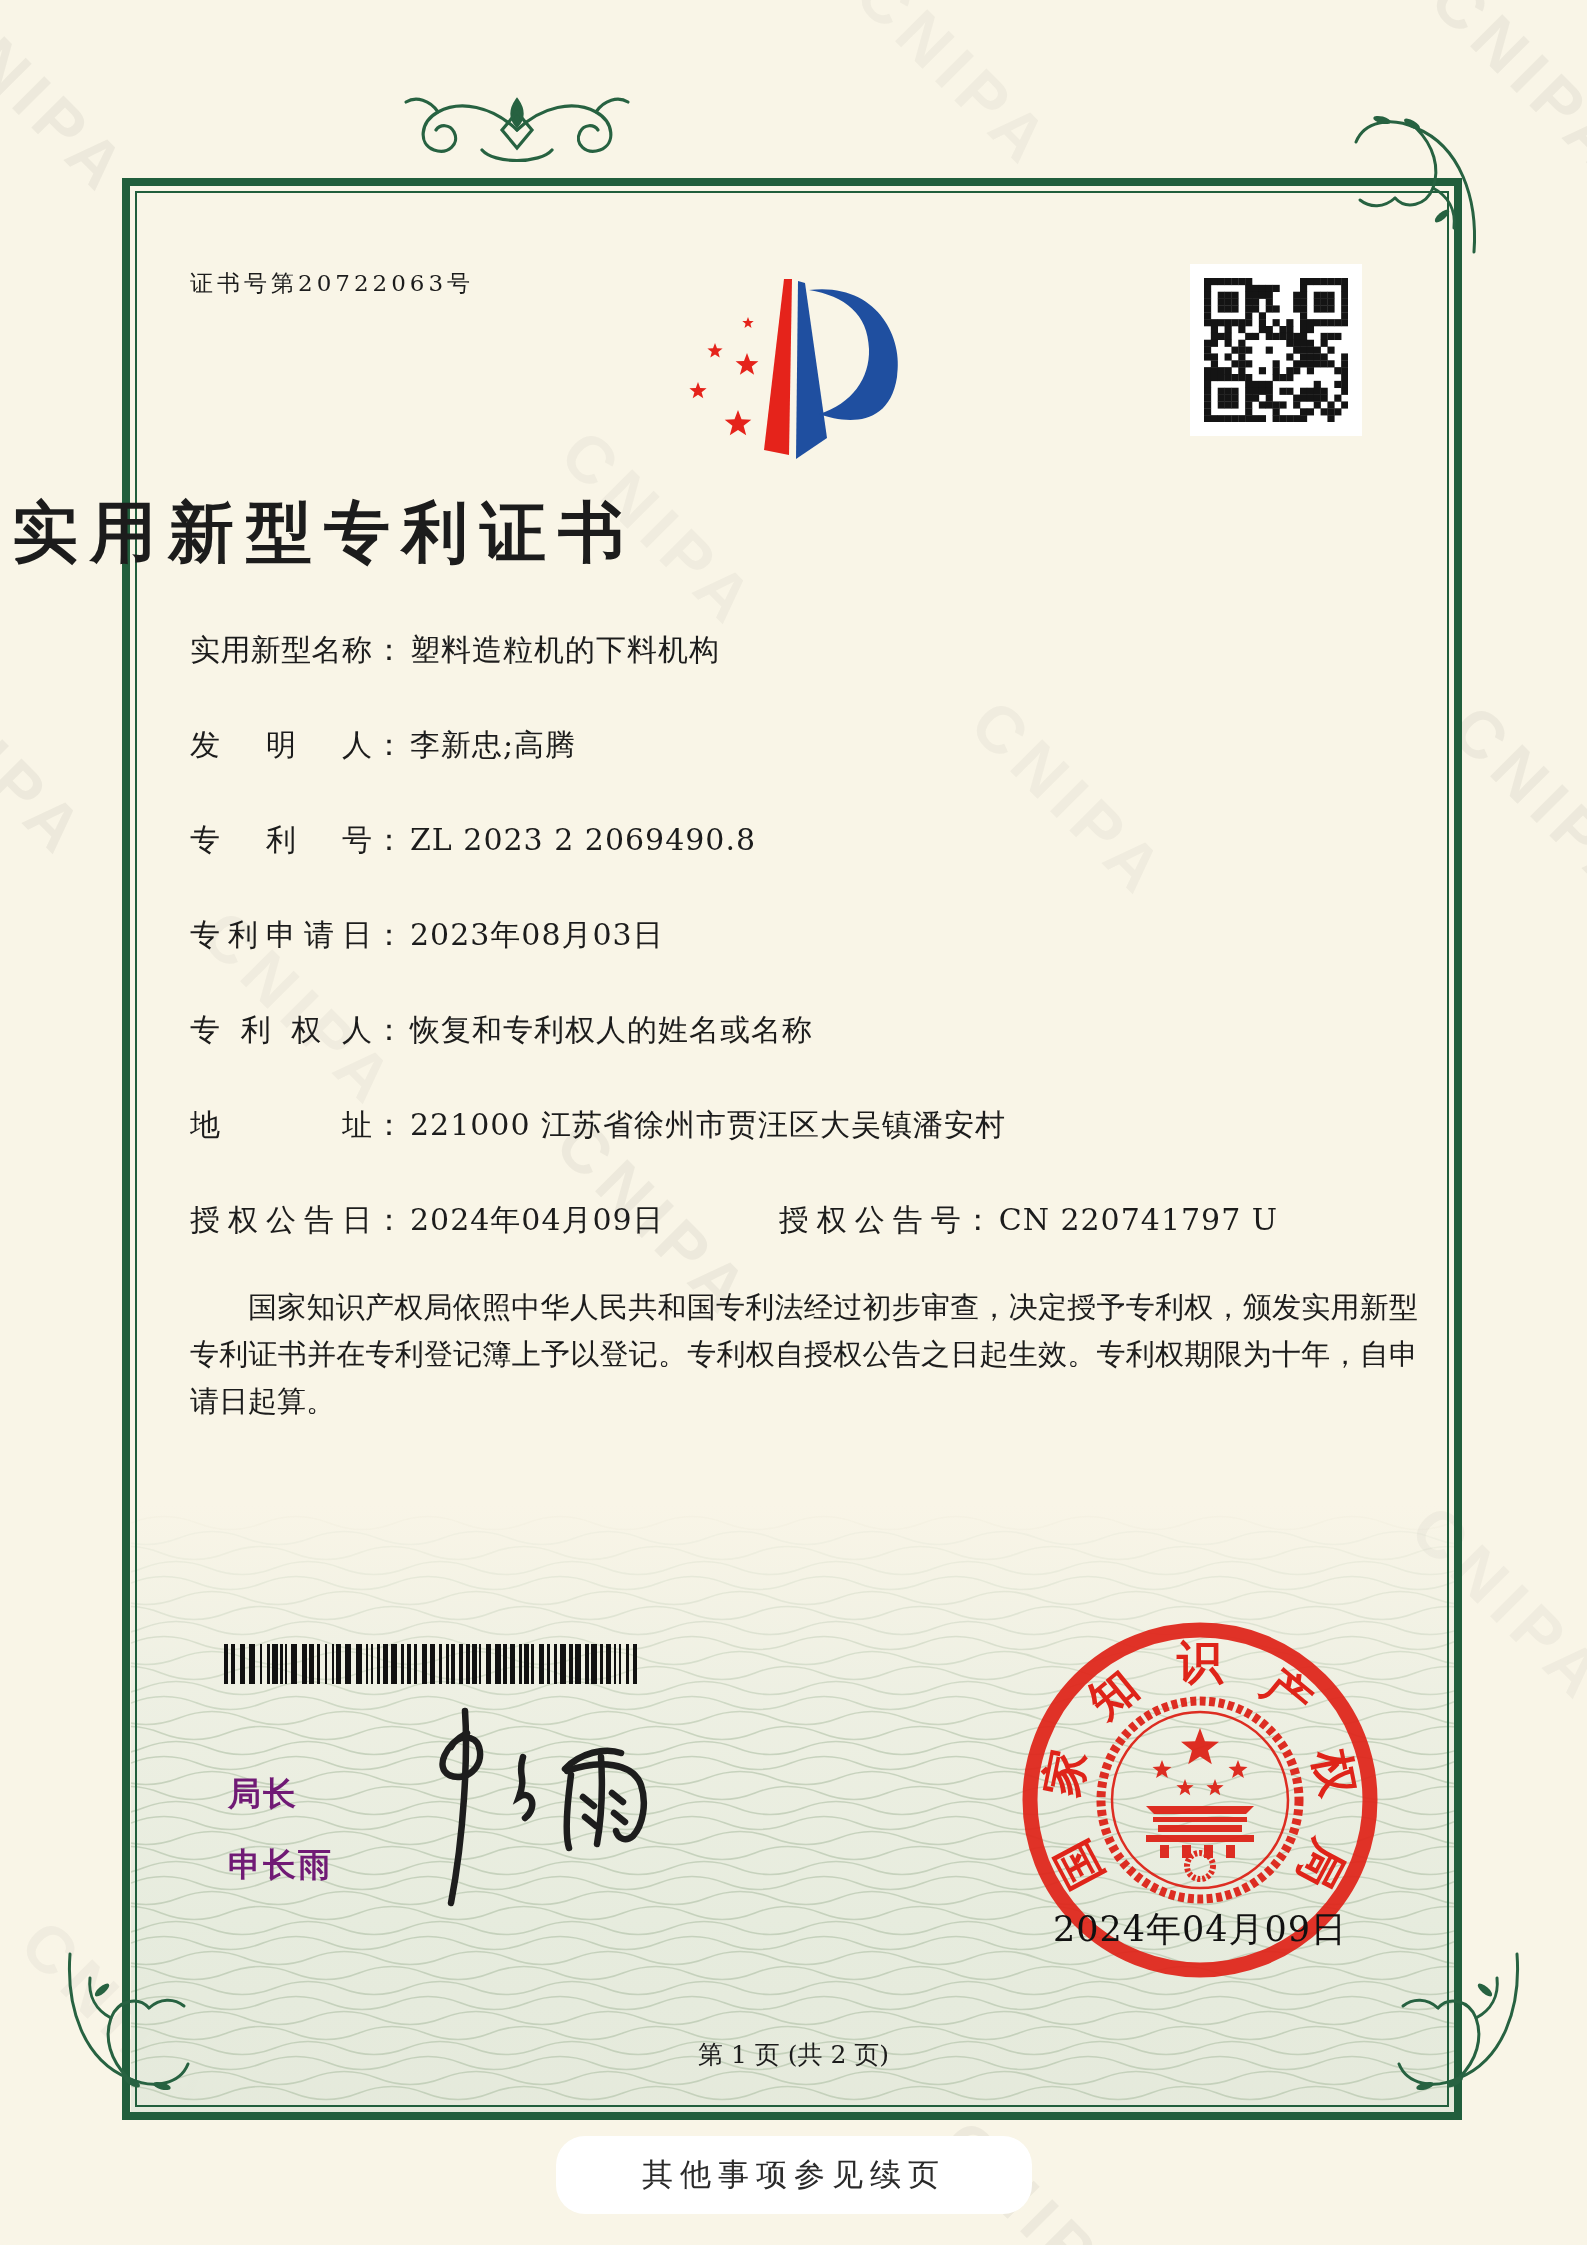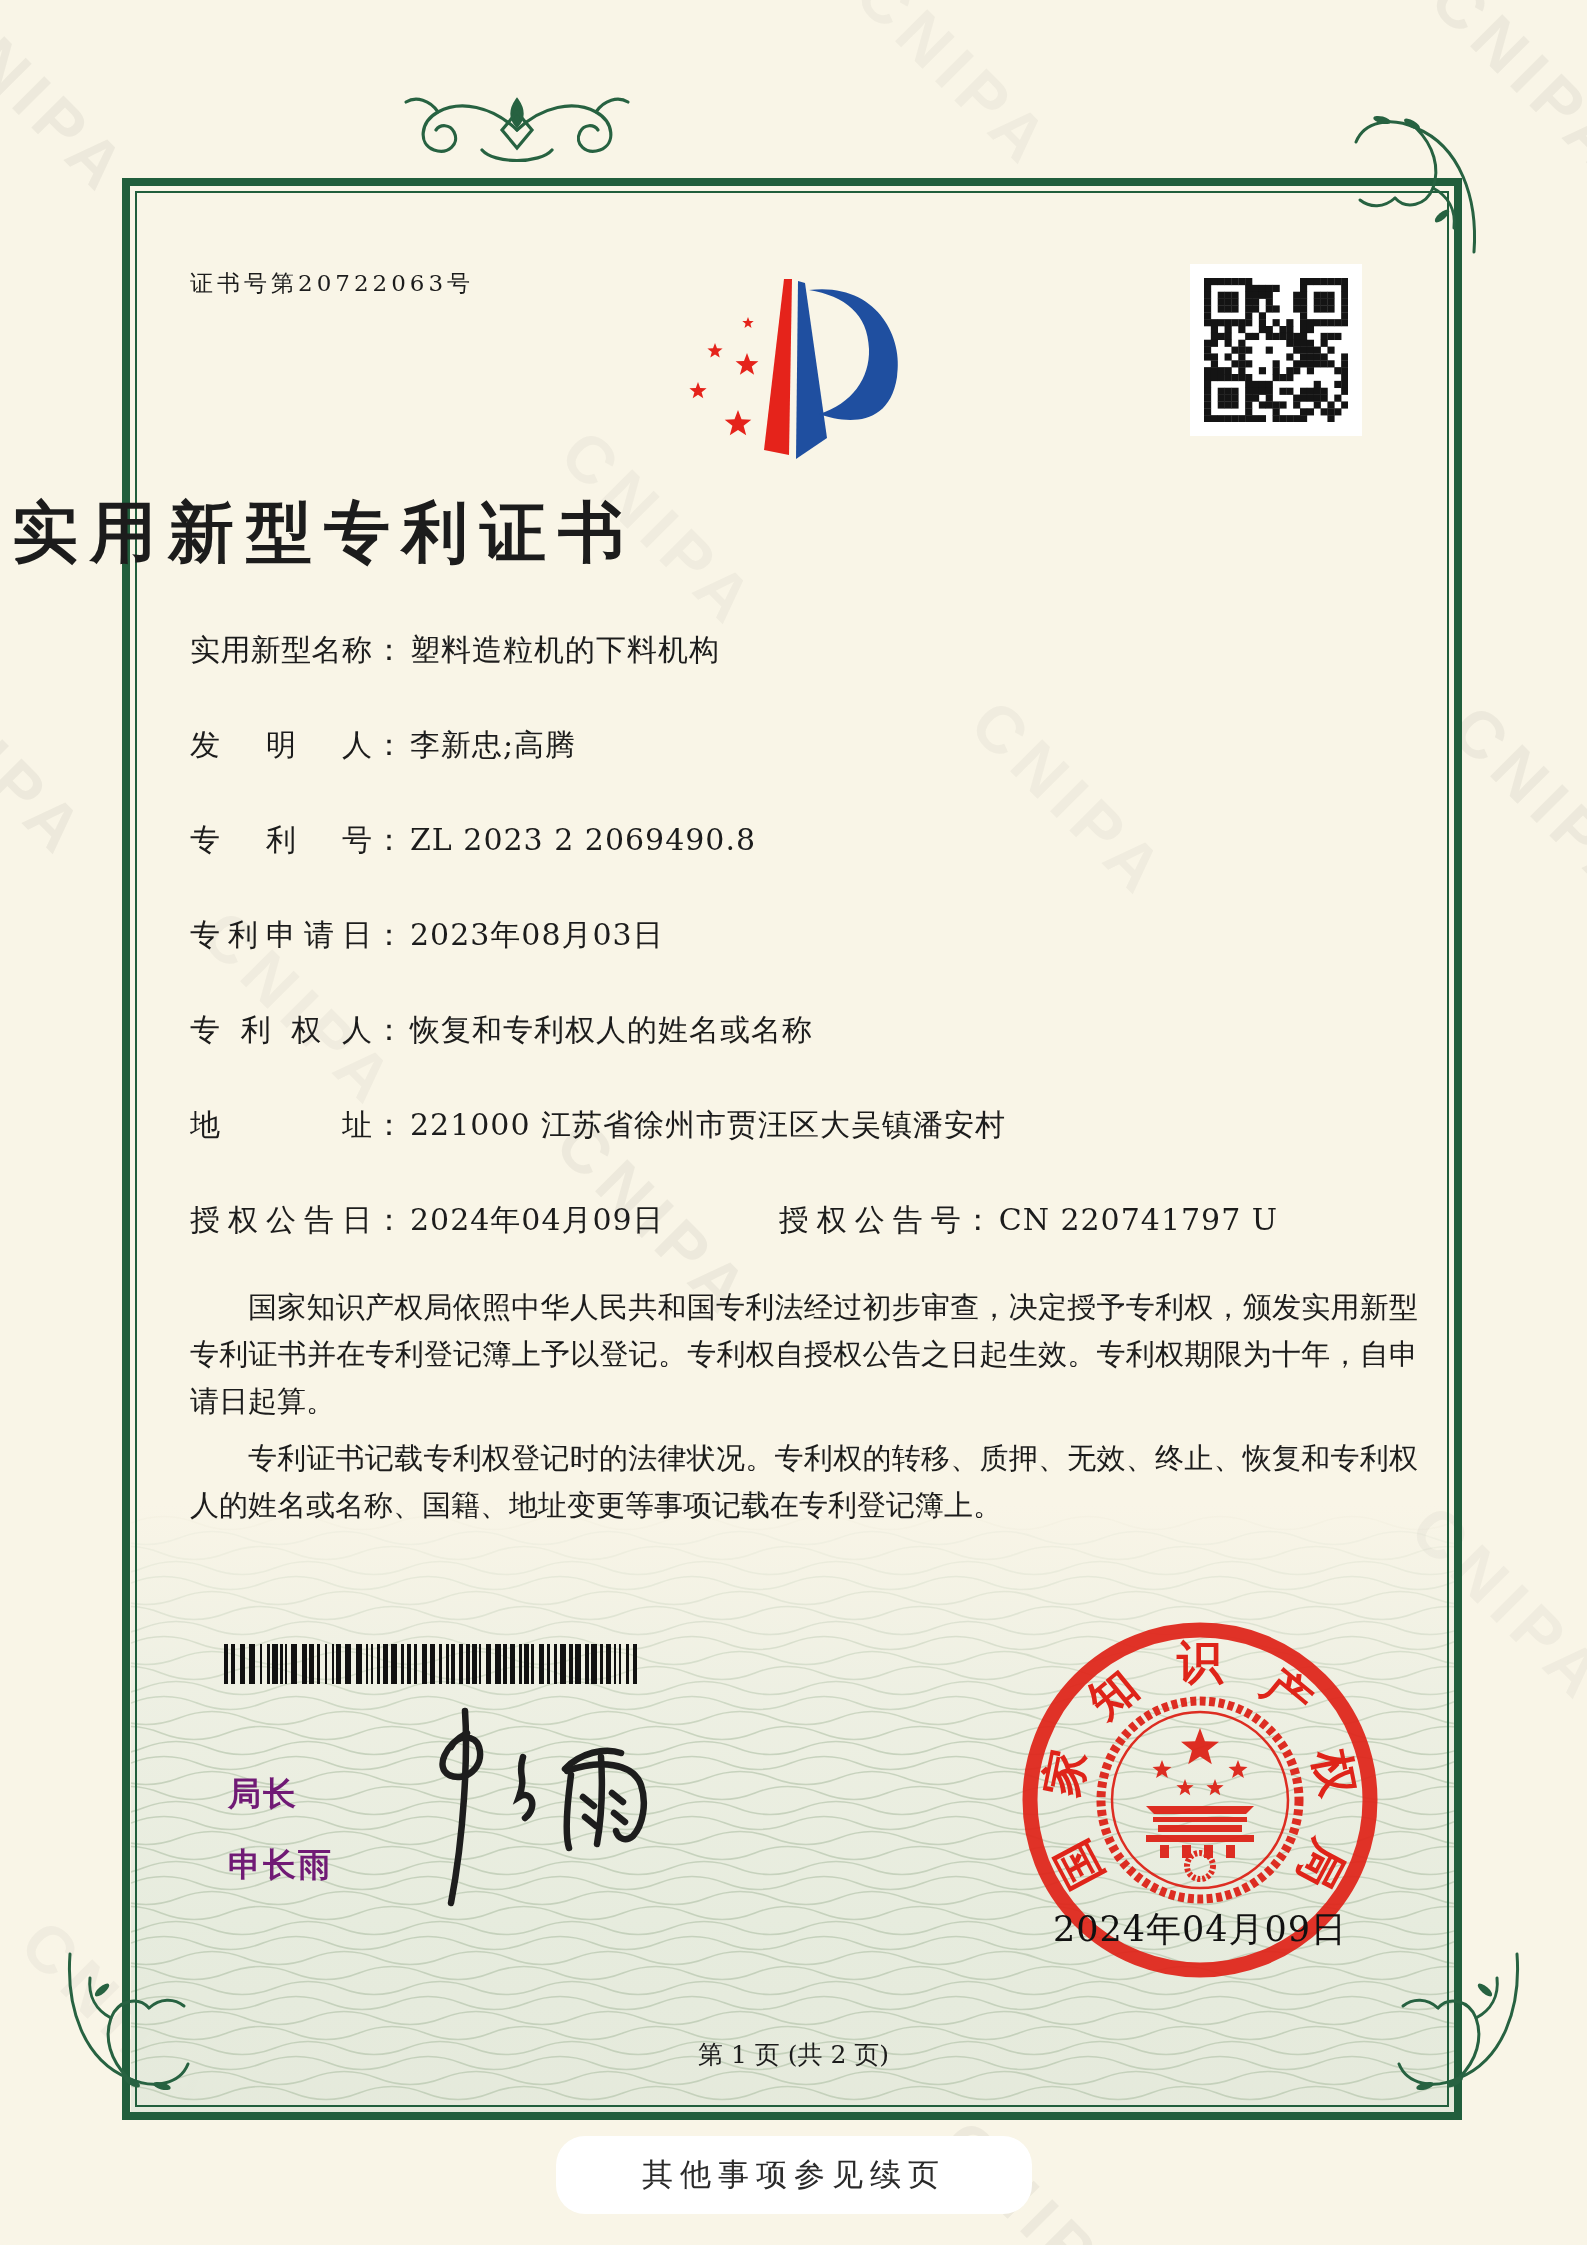--- a/index.html
+++ b/index.html
@@ -545,21 +545,20 @@
             <span>号</span>
           </span>
           <span class="field-colon">：</span>
           <span class="field-value">CN 220741797 U</span>
         </span>
       </div>
     </div>
 
   <div class="paras">
     <p>国家知识产权局依照中华人民共和国专利法经过初步审查，决定授予专利权，颁发实用新型专利证书并在专利登记簿上予以登记。专利权自授权公告之日起生效。专利权期限为十年，自申请日起算。</p>
-    <p>专利证书记载专利权登记时的法律状况。专利权的转移、质押、无效、终止、恢复和专利权人的姓名或名称、国籍、地址变更等事项记载在专利登记簿上。</p>
   </div>
 
   <svg class="barcode" id="barcode" width="418" height="40" viewBox="0 0 418 40">
       <rect x="0" y="0" width="4" height="40" fill="#111"></rect>
       <rect x="7" y="0" width="4" height="40" fill="#111"></rect>
       <rect x="16" y="0" width="5" height="40" fill="#111"></rect>
       <rect x="25" y="0" width="6" height="40" fill="#111"></rect>
       <rect x="36" y="0" width="2" height="40" fill="#111"></rect>
       <rect x="43" y="0" width="3" height="40" fill="#111"></rect>
       <rect x="48" y="0" width="6" height="40" fill="#111"></rect>

